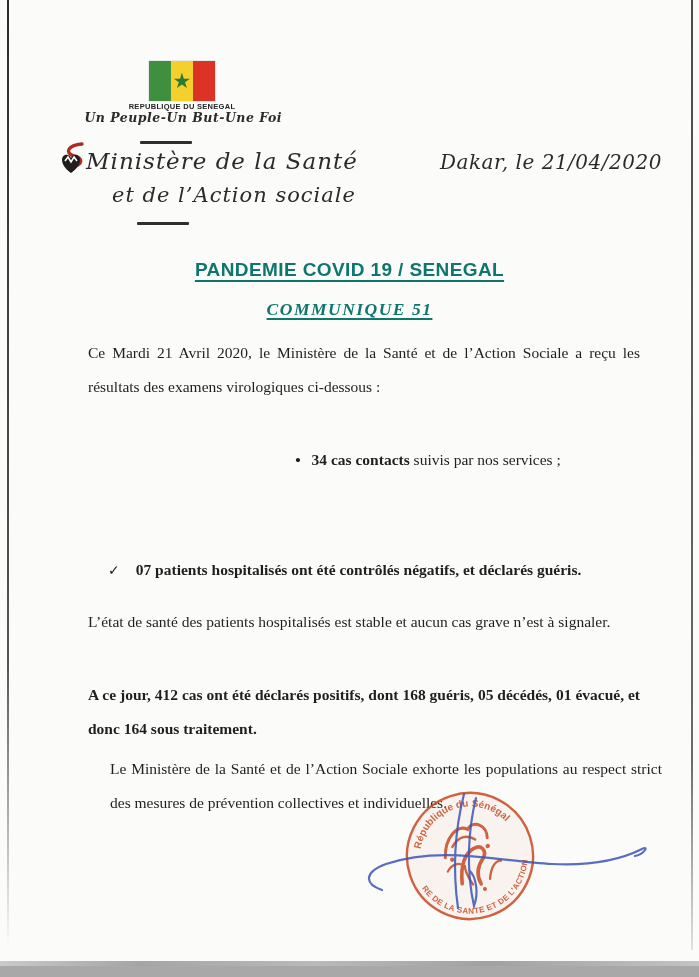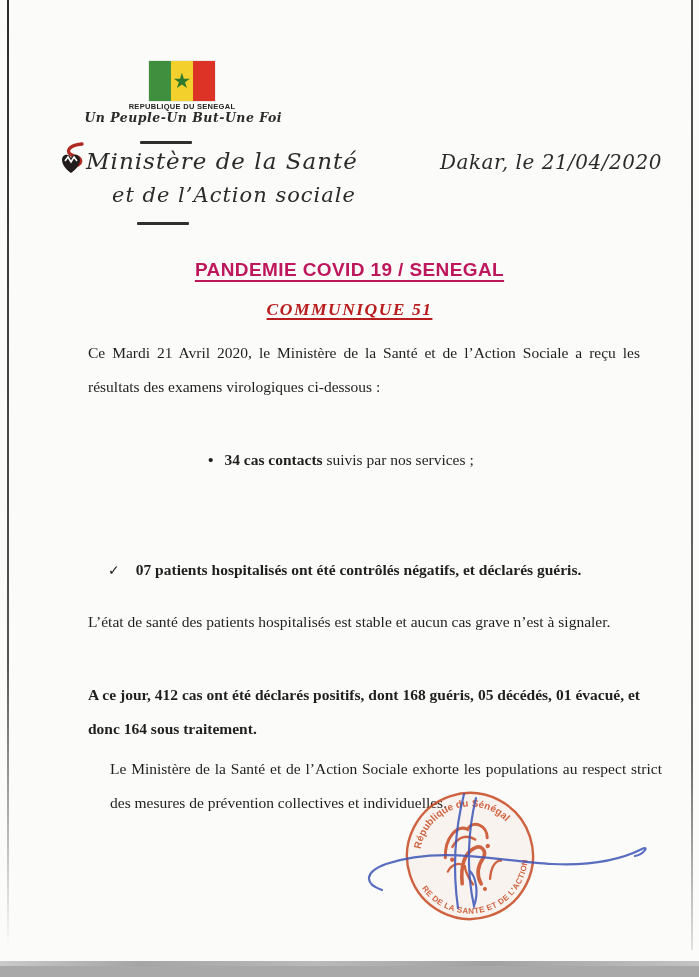--- a/index.html
+++ b/index.html
@@ -19,22 +19,22 @@
   .flag div{flex:1;}
   .flag .star{position:absolute;left:0;top:0;width:100%;height:100%;display:flex;align-items:center;justify-content:center;font-size:21px;line-height:1;}
   .republic{left:82px;top:102px;width:200px;text-align:center;font-family:"Liberation Sans",sans-serif;font-weight:bold;font-size:7.5px;letter-spacing:.3px;color:#222;}
   .script{font-family:"DejaVu Serif",serif;font-style:italic;color:#2b2b2b;}
   .motto{left:82px;top:110px;width:200px;text-align:right;font-size:12.5px;font-weight:bold;letter-spacing:.5px;}
   .rule{background:#2f2f2f;height:3px;border-radius:1px;}
   .ministry1{left:86px;top:148px;font-size:23px;letter-spacing:1px;white-space:nowrap;}
   .ministry2{left:112px;top:183px;font-size:21px;letter-spacing:1px;white-space:nowrap;}
   .dateline{left:440px;top:150px;font-size:20px;letter-spacing:.5px;white-space:nowrap;}
   
-  .title-main{left:0;top:259px;width:699px;text-align:center;font-family:"Liberation Sans",sans-serif;font-weight:bold;font-size:19px;letter-spacing:.4px;text-decoration:underline;text-underline-offset:4px;text-decoration-thickness:2px;color:#be185d;}
-  .title-sub{left:0;top:299px;width:699px;text-align:center;font-weight:bold;font-style:italic;font-size:17.5px;letter-spacing:1.5px;text-decoration:underline;text-underline-offset:3px;text-decoration-thickness:2px;color:#b91c1c;}
+  .title-main{left:0;top:259px;width:699px;text-align:center;font-family:"Liberation Sans",sans-serif;font-weight:bold;font-size:19px;letter-spacing:.4px;text-decoration:underline;text-underline-offset:4px;text-decoration-thickness:2px;color:#0f766e;}
+  .title-sub{left:0;top:299px;width:699px;text-align:center;font-weight:bold;font-style:italic;font-size:17.5px;letter-spacing:1.5px;text-decoration:underline;text-underline-offset:3px;text-decoration-thickness:2px;color:#0f766e;}
   
   .para{left:88px;width:552px;font-size:15.5px;line-height:34px;text-align:justify;}
   .b{font-weight:bold;}
   .check{display:inline-block;margin-right:16px;font-family:"DejaVu Sans",sans-serif;font-size:14px;}
   .dot{display:inline-block;margin-right:11px;font-weight:bold;}
   .hang{padding-left:20px;text-indent:-20px;}
   .nowrapline{white-space:nowrap;}
 </style>
 </head>
 <body>
@@ -67,21 +67,21 @@
   <div class="abs rule" style="left:137px;top:222px;width:52px;"></div>
 
   <div class="abs script dateline">Dakar, le 21/04/2020</div>
 
   <div class="abs title-main">PANDEMIE COVID 19 / SENEGAL</div>
   <div class="abs title-sub">COMMUNIQUE 51</div>
 
   <div class="abs para" style="top:336px;">Ce Mardi 21 Avril 2020, le Ministère de la Santé et de l’Action Sociale a reçu les résultats des examens virologiques ci-dessous :</div>
 
 
-  <div class="abs para nowrapline" style="left:208px;top:443px;width:440px;text-align:left;">
+  <div class="abs para nowrapline" style="left:208px;top:443px;width:440px;text-align:center;">
     <span class="dot">•</span><span class="b">34 cas contacts</span><span> suivis par nos services ;</span>
   </div>
 
 
   <div class="abs para nowrapline" style="left:108px;top:553px;width:545px;text-align:left;">
     <span class="check">✓</span><span class="b">07 patients hospitalisés ont été contrôlés négatifs, et déclarés guéris.</span>
   </div>
 
   <div class="abs para" style="top:605px;">L’état de santé des patients hospitalisés est stable et aucun cas grave n’est à signaler.</div>
   <div class="abs para b" style="top:678px;">A ce jour, 412 cas ont été déclarés positifs, dont 168 guéris, 05 décédés, 01 évacué, et donc 164 sous traitement.</div>

